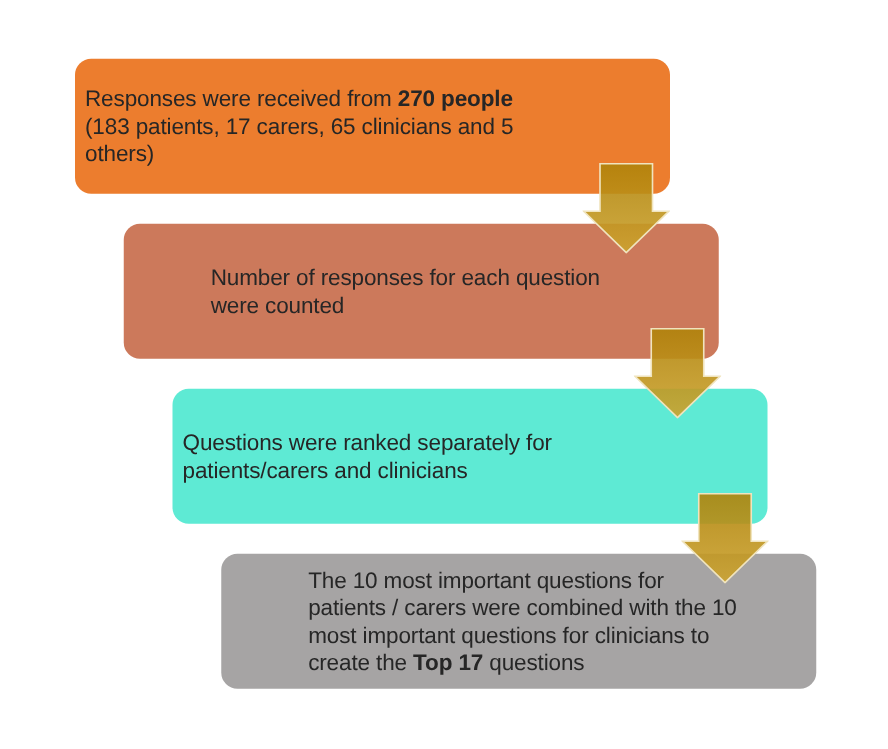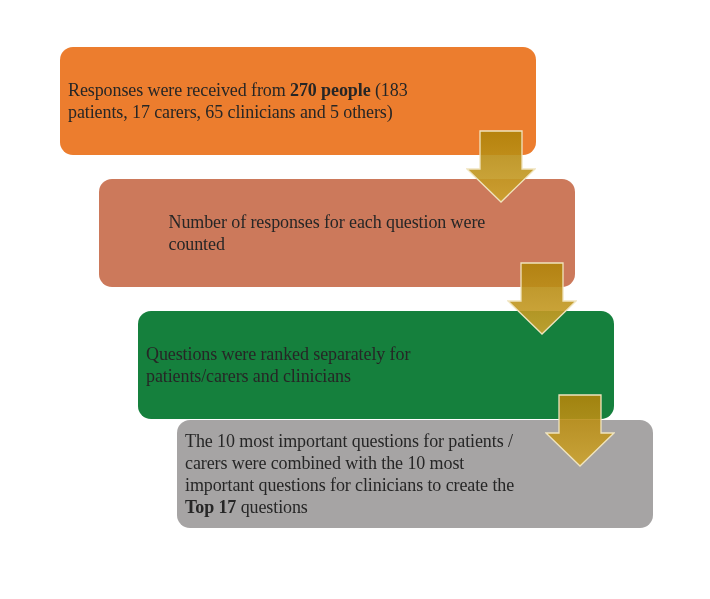--- a/index.html
+++ b/index.html
@@ -6,36 +6,36 @@
     margin: 0;
     padding: 0;
     background: #ffffff;
   }
   .canvas {
     position: relative;
     width: 710px;
     height: 596px;
     background: #ffffff;
     overflow: hidden;
-    font-family: Liberation Serif, serif;
+    font-family: Liberation Sans, sans-serif;
   }
   .step {
     position: absolute;
     width: 476px;
     height: 108px;
     border-radius: 13px;
     display: flex;
     align-items: center;
     box-sizing: border-box;
     padding-left: 8px;
   }
   .step-1 { left: 60px;  top: 47px;  }
   .step-2 { left: 99px;  top: 179px; justify-content: center; }
   .step-3 { left: 138px; top: 311px; }
-  .step-4 { left: 177px; top: 420px; }
+  .step-4 { left: 177px; top: 443px; justify-content: center; }
   .step-text {
     margin: 0;
     width: 345px;
     font-size: 18px;
     line-height: 22px;
     color: #262626;
     letter-spacing: -0.1px;
   }
   .step-text b { font-weight: bold; }
   .arrow {
@@ -77,21 +77,21 @@
   </svg>
 
   <div class="step step-2" style="background-color: rgb(204, 121, 91);">
     <p class="step-text"><span>Number of responses for each question were counted</span><b></b><span></span></p>
   </div>
 
   <svg class="arrow arrow-2" viewBox="0 0 70 73">
     <polygon points="14,1 56,1 56,39 69,39 35,72 1,39 14,39" fill="url(#goldGrad)" fill-opacity="0.9" stroke-width="1.3" stroke="#F0E4BE"></polygon>
   </svg>
 
-  <div class="step step-3" style="background-color: #15803d;">
+  <div class="step step-3" style="background-color: #5eead4;">
     <p class="step-text"><span>Questions were ranked separately for patients/carers and clinicians</span><b></b><span></span></p>
   </div>
 
   <svg class="arrow arrow-3" viewBox="0 0 70 73">
     <polygon points="14,1 56,1 56,39 69,39 35,72 1,39 14,39" fill="url(#goldGrad)" fill-opacity="0.9" stroke-width="1.3" stroke="#F0E4BE"></polygon>
   </svg>
 
   <div class="step step-4" style="background-color: rgb(166, 164, 164);">
     <p class="step-text"><span>The 10 most important questions for patients / carers were combined with the 10 most important questions for clinicians to create the </span><b>Top 17</b><span> questions</span></p>
   </div>

